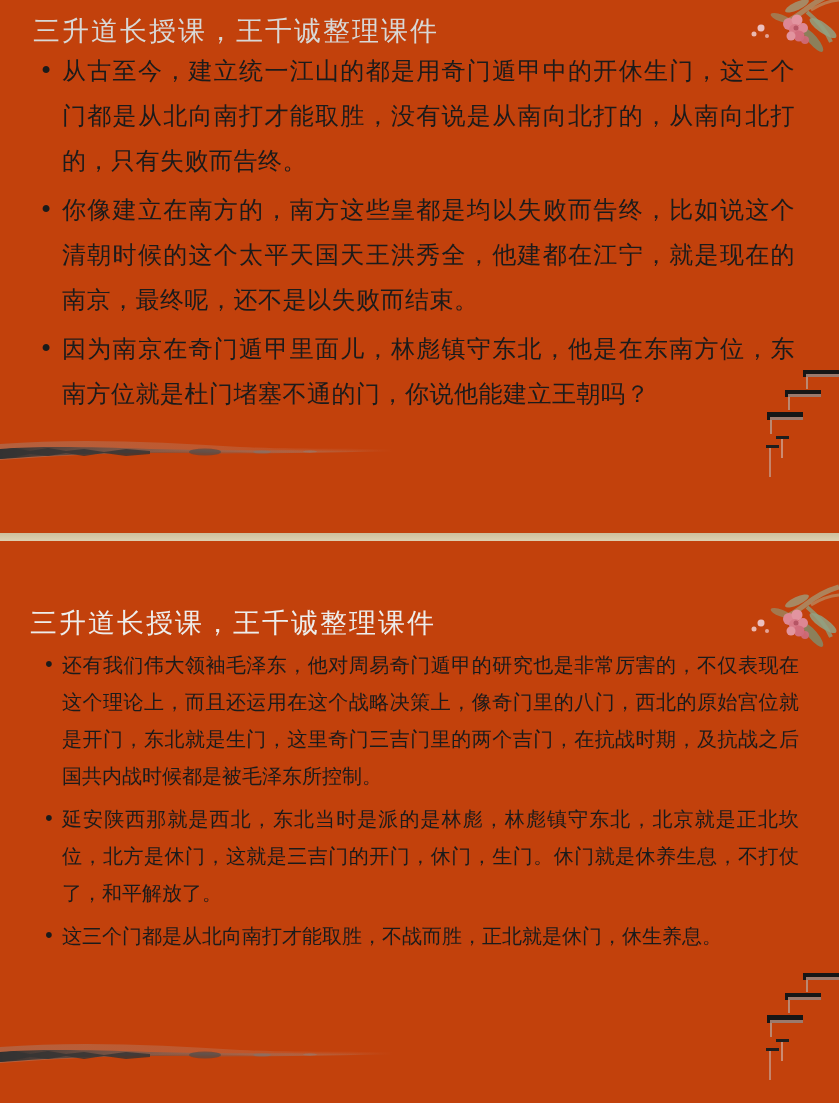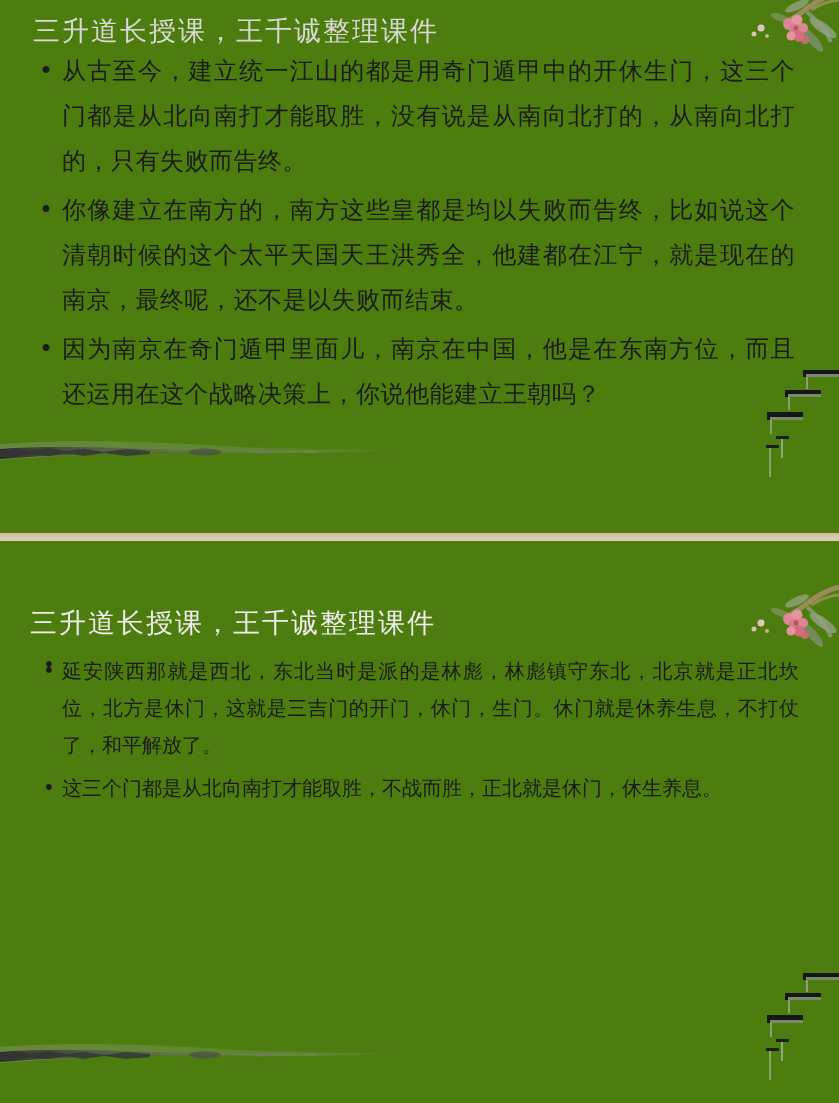--- a/index.html
+++ b/index.html
@@ -4,21 +4,21 @@
 <style>
   html, body { margin: 0; padding: 0; }
   body {
     width: 839px; height: 1103px;
     background: #ffffff;
     font-family: "DejaVu Serif", serif;
     color: #1b1b1b;
     position: relative;
     overflow: hidden;
   }
-  .slide { position: absolute; left: 0; width: 839px; background: #4d7c0f; }
+  .slide { position: absolute; left: 0; width: 839px; background: #c2410c; }
   #slide1 { top: 0; height: 533px; }
   #slide2 { top: 541px; height: 562px; }
   #divider {
     position: absolute; left: 0; top: 533px; width: 839px; height: 8px;
     background: linear-gradient(#cdbf9d, #ddd0b1);
   }
   .watermark {
     position: absolute; white-space: nowrap;
     font-size: 27px; letter-spacing: 2px; font-weight: normal;
   }
@@ -74,21 +74,21 @@
     <div class="bullet">
       <span class="dot">•</span>
       <span>从古至今，建立统一江山的都是用奇门遁甲中的开休生门，这三个门都是从北向南打才能取胜，没有说是从南向北打的，从南向北打的，只有失败而告终。</span>
     </div>
     <div class="bullet">
       <span class="dot">•</span>
       <span>你像建立在南方的，南方这些皇都是均以失败而告终，比如说这个清朝时候的这个太平天国天王洪秀全，他建都在江宁，就是现在的南京，最终呢，还不是以失败而结束。</span>
     </div>
     <div class="bullet">
       <span class="dot">•</span>
-      <span>因为南京在奇门遁甲里面儿，南京在中国，他是在东南方位，而且还运用在这个战略决策上，你说他能建立王朝吗？</span>
+      <span>因为南京在奇门遁甲里面儿，林彪镇守东北，他是在东南方位，东南方位就是杜门堵塞不通的门，你说他能建立王朝吗？</span>
     </div>
   </div>
 
   <svg class="steps" width="78" height="120" viewBox="0 0 78 120">
     <g>
       <rect x="42" y="10" width="36" height="4" fill="#161616"></rect>
       <rect x="44" y="14" width="34" height="3" fill="#8d8d8d" opacity="0.75"></rect>
       <rect x="42" y="10" width="3" height="7" fill="#161616"></rect>
       <line x1="46" y1="17" x2="46" y2="29" stroke="#b8b8b8" stroke-width="1.2"></line>
     </g>
@@ -157,20 +157,21 @@
       <circle cx="78" cy="52" r="4" fill="#cf6c7c" opacity="0.9"></circle>
     </g>
     <circle cx="34" cy="40" r="3.5" fill="#f1cdd3" opacity="0.9"></circle>
     <circle cx="27" cy="46" r="2.5" fill="#f4d6da" opacity="0.8"></circle>
     <circle cx="40" cy="48" r="2" fill="#f1cdd3" opacity="0.7"></circle>
   </svg>
 
   <div class="bullets">
     <div class="bullet">
       <span class="dot">•</span>
+      <span>还有我们伟大领袖毛泽东，他对周易奇门遁甲的研究也是非常厉害的，不仅表现在这个理论上，而且还运用在这个战略决策上，像奇门里的八门，西北的原始宫位就是开门，东北就是生门，这里奇门三吉门里的两个吉门，在抗战时期，及抗战之后国共内战时候都是被毛泽东所控制。</span>
     </div>
     <div class="bullet">
       <span class="dot">•</span>
       <span>延安陕西那就是西北，东北当时是派的是林彪，林彪镇守东北，北京就是正北坎位，北方是休门，这就是三吉门的开门，休门，生门。休门就是休养生息，不打仗了，和平解放了。</span>
     </div>
     <div class="bullet">
       <span class="dot">•</span>
       <span>这三个门都是从北向南打才能取胜，不战而胜，正北就是休门，休生养息。</span>
     </div>
   </div>

